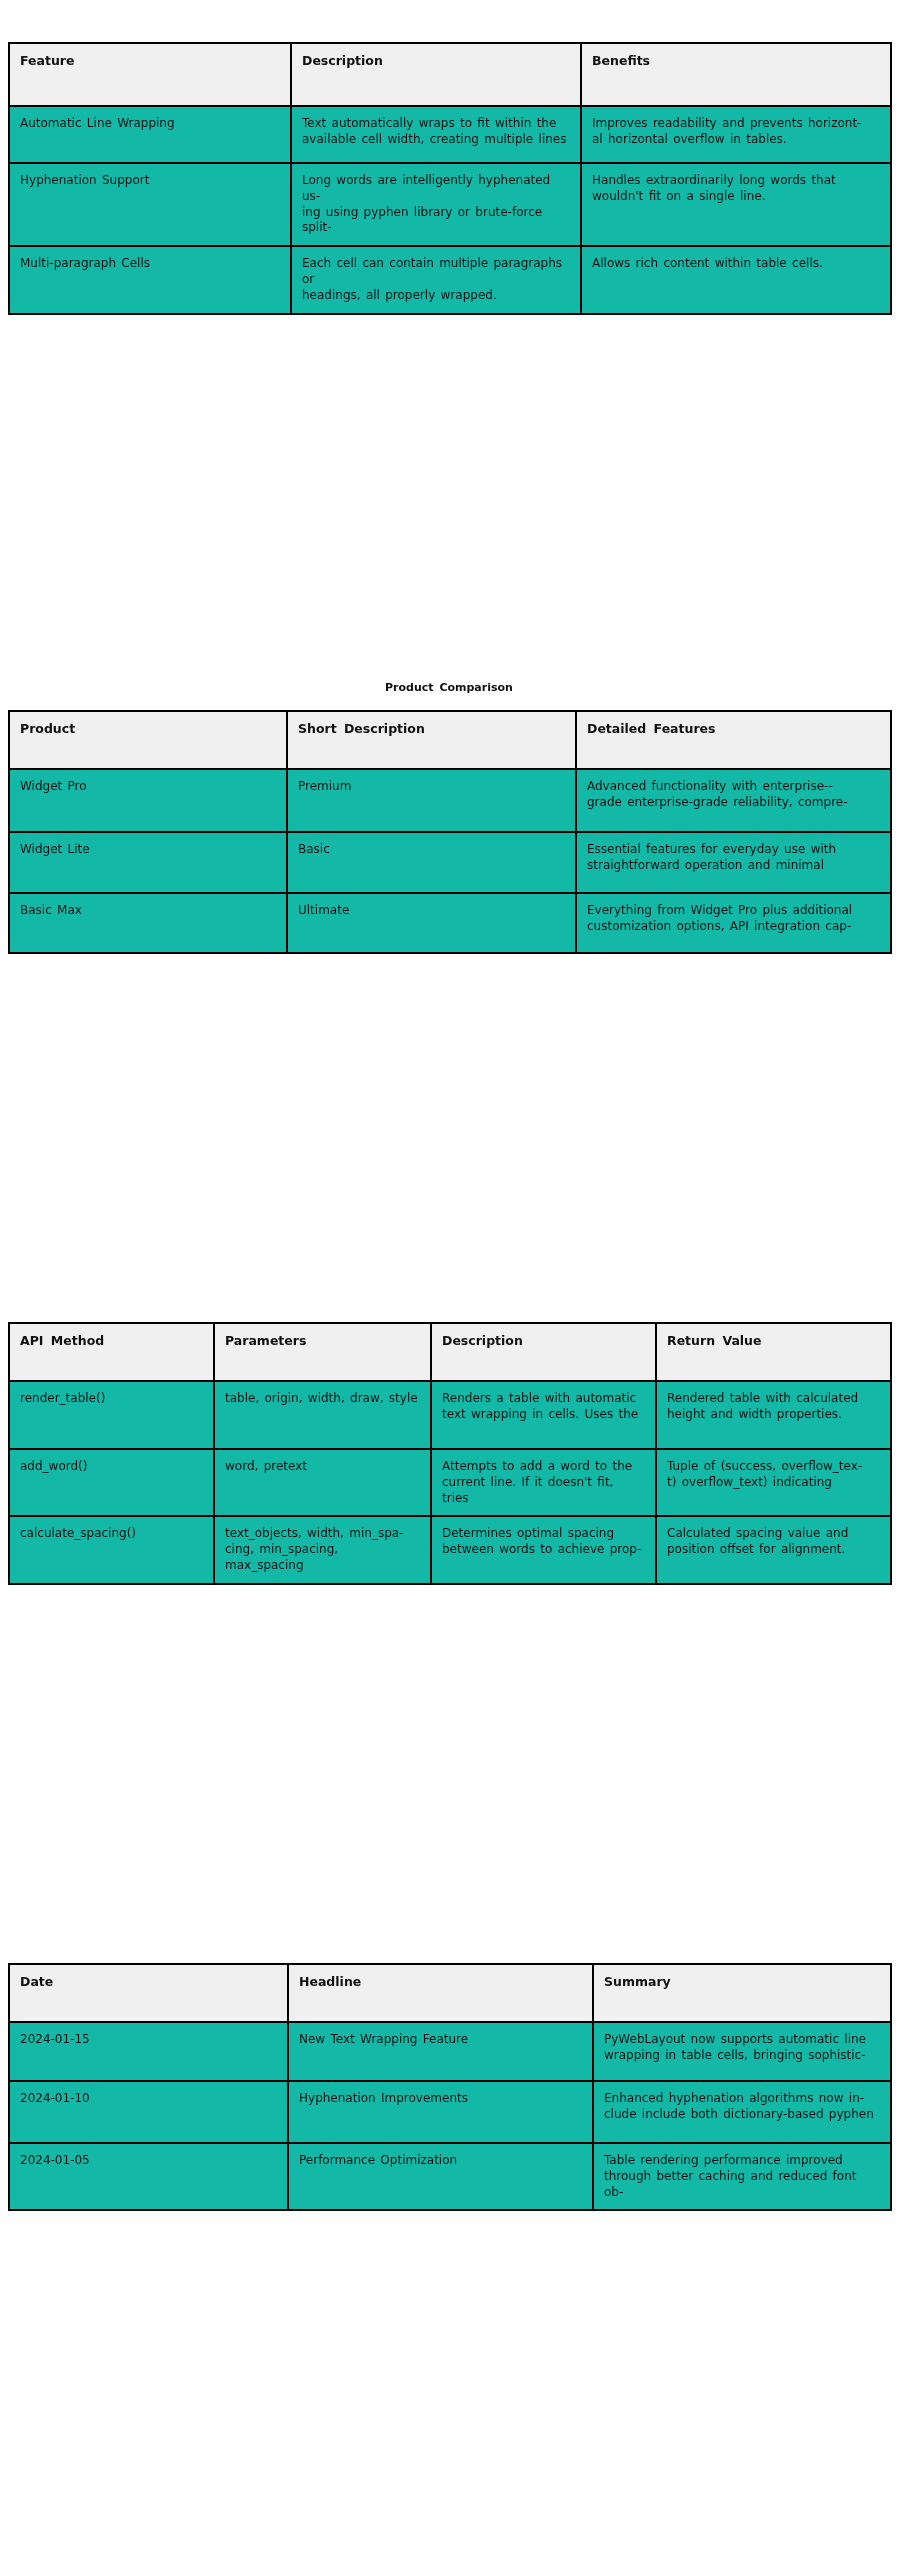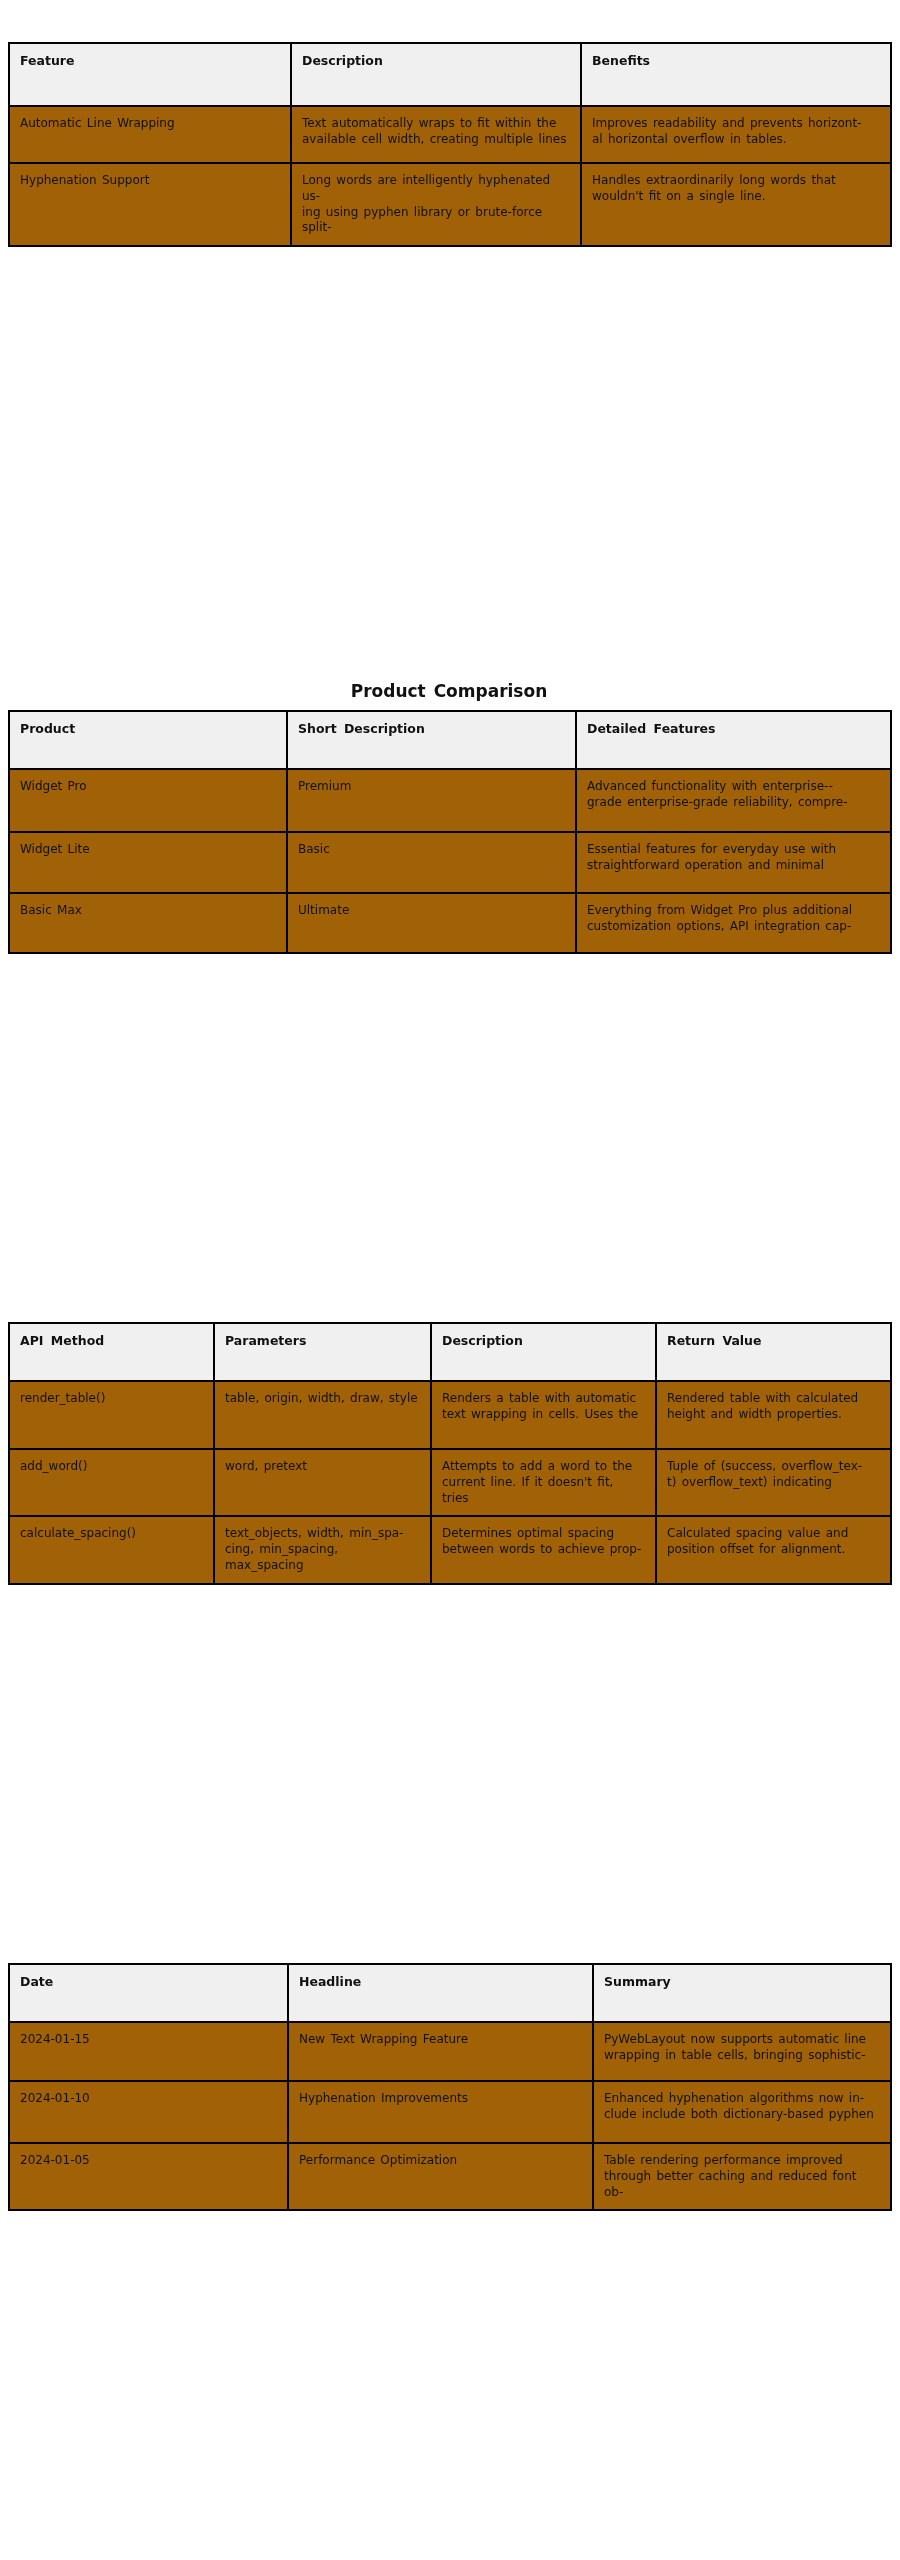--- a/index.html
+++ b/index.html
@@ -32,30 +32,30 @@
     word-spacing: 1.5px;
   }
   .doc-table th {
     background: #f0f0f0;
     text-align: left;
     font-weight: bold;
     font-size: 12.5px;
     word-spacing: 3px;
   }
   .doc-table td {
-    background: #a16207;
+    background: #14b8a6;
     white-space: pre-line;
   }
   .section-title {
     position: absolute;
     left: 8px;
     width: 882px;
     text-align: center;
     font-weight: bold;
-    font-size: 17px;
+    font-size: 11px;
     word-spacing: 2px;
   }
   
   #t1 { top: 42px; }
   #t1 .hrow { height: 63px; }
   #t1 .r0 { height: 57px; } #t1 .r1 { height: 61px; } #t1 .r2 { height: 62px; }
   
   #t2-title { top: 681px; }
   #t2 { top: 710px; }
   #t2 .hrow { height: 58px; }
@@ -92,20 +92,26 @@
 available cell width, creating multiple lines</td>
       <td>Improves readability and prevents horizont-
 al horizontal overflow in tables.</td>
     </tr>
     <tr class="r1">
       <td>Hyphenation Support</td>
       <td>Long words are intelligently hyphenated us-
 ing using pyphen library or brute-force split-</td>
       <td>Handles extraordinarily long words that
 wouldn't fit on a single line.</td>
+    </tr>
+    <tr class="r2">
+      <td>Multi-paragraph Cells</td>
+      <td>Each cell can contain multiple paragraphs or
+headings, all properly wrapped.</td>
+      <td>Allows rich content within table cells.</td>
     </tr>
   </tbody>
     </table>
 
   <div class="section-title" id="t2-title">Product Comparison</div>
 
   <table class="doc-table" id="t2">
     <colgroup>
         <col style="width:278px">
         <col style="width:289px">

